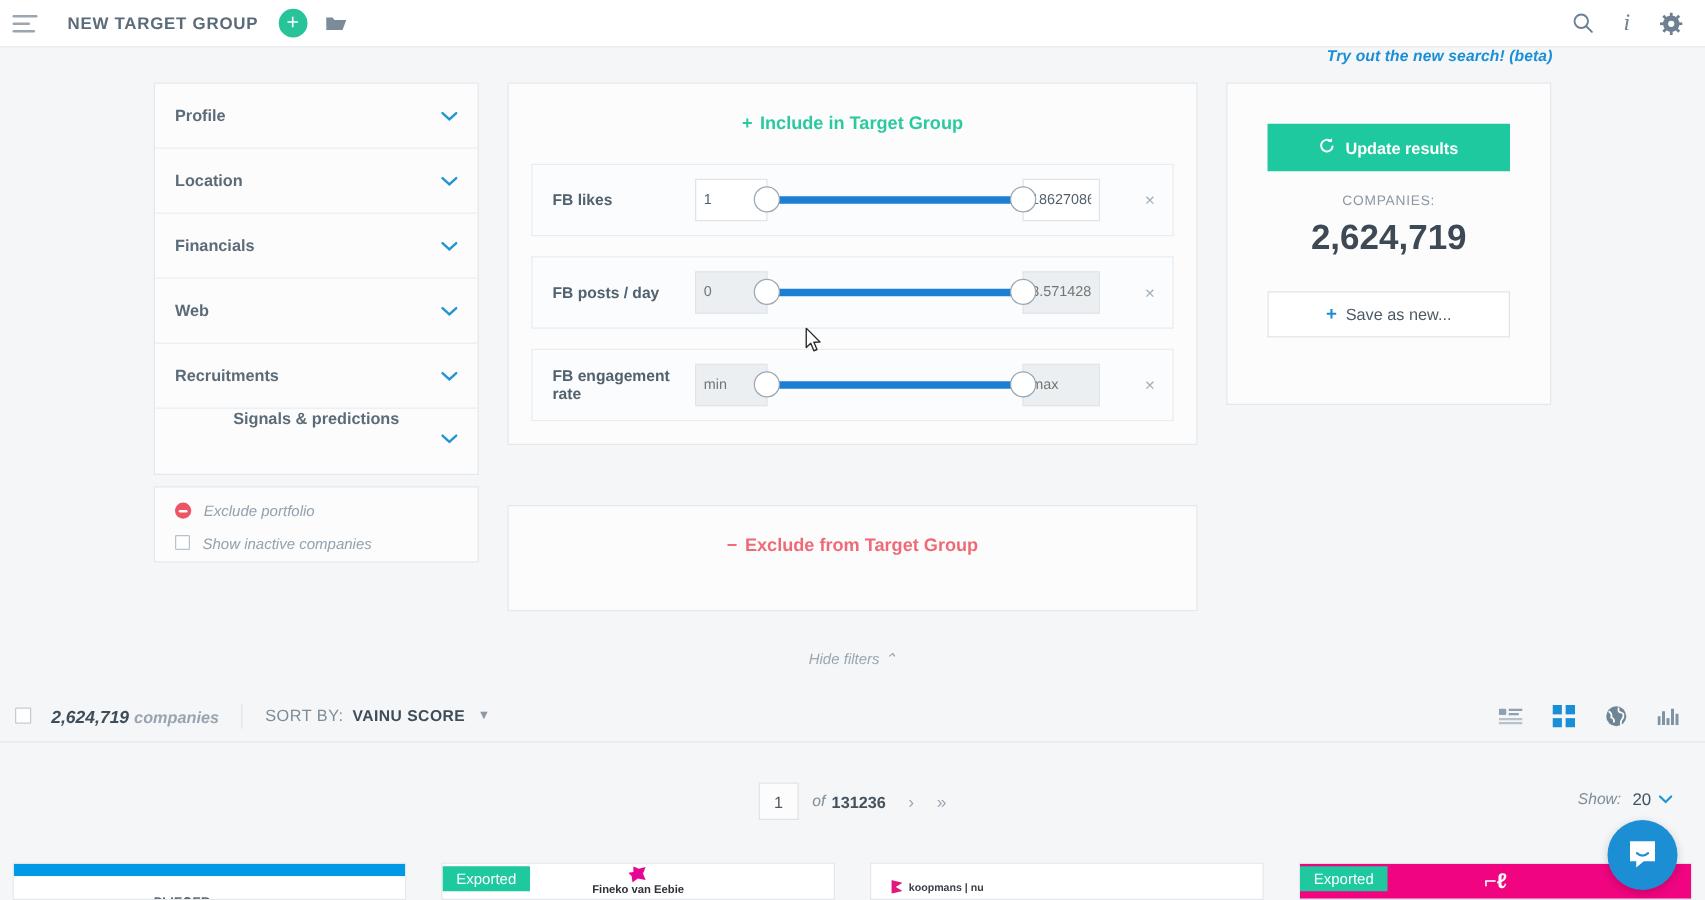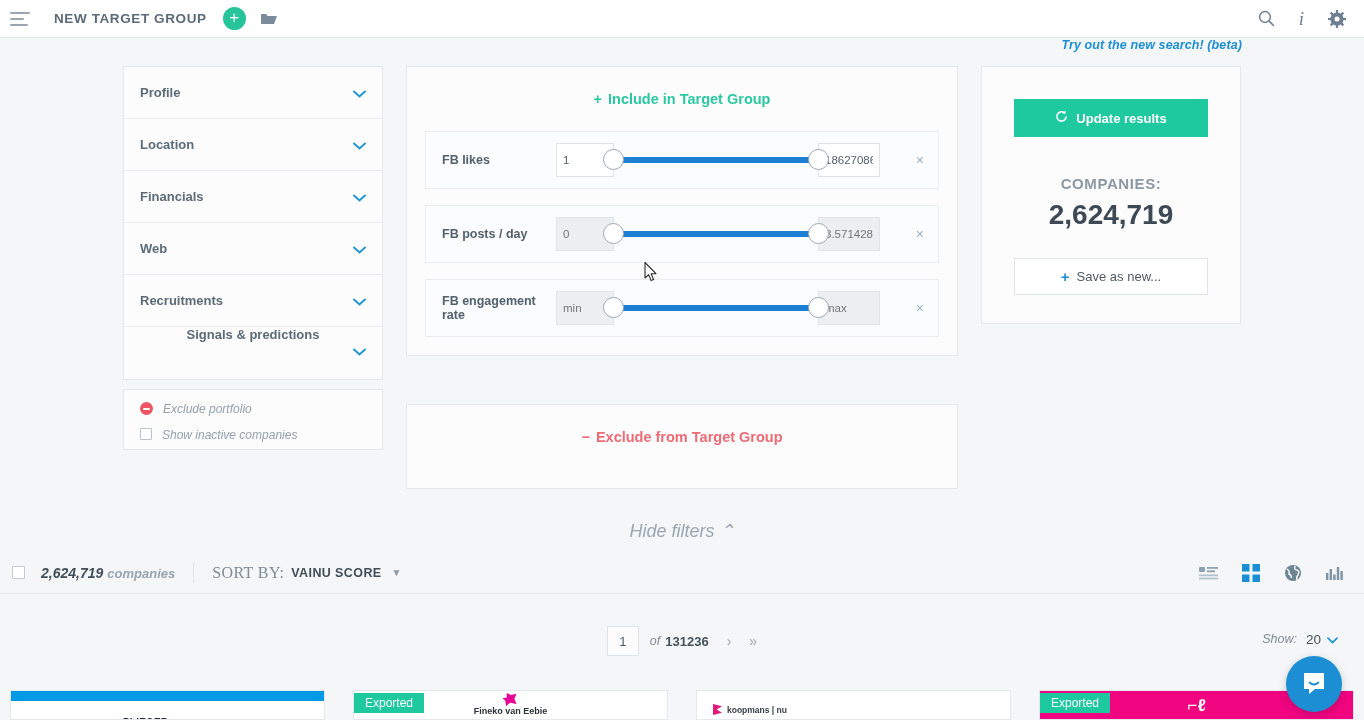--- a/index.html
+++ b/index.html
@@ -116,57 +116,57 @@
     position: absolute; right: 14px; top: 50%; transform: translateY(-50%);
     font-size: 14px; color: #9fb0bd; cursor: pointer; line-height: 1;
   }
 
   .exclude-panel {
     position: absolute; top: 404px; left: 406px; width: 552px; height: 85px;
     background: #fcfcfd; border: 1px solid #e4e8ec;
   }
   .hide-filters {
     position: absolute; top: 520px; left: 406px; width: 552px; text-align: center;
-    font-size: 18px; font-style: italic; color: #9aa7b2; cursor: pointer;
+    font-size: 12px; font-style: italic; color: #9aa7b2; cursor: pointer;
   }
 
   
   .result-panel {
     position: absolute; top: 66px; left: 981px; width: 260px; height: 258px;
     background: #fcfcfd; border: 1px solid #e4e8ec; padding: 32px;
   }
   .update-btn {
     height: 38px; background: #1fc9a0; color: #fff; border: none; width: 100%;
     display: flex; align-items: center; justify-content: center; gap: 8px;
     font-size: 13px; font-weight: bold; cursor: pointer; font-family: "Liberation Sans", sans-serif;
   }
   .companies-label {
-    text-align: center; font-size: 15px; letter-spacing: .6px; color: #8b98a4;
-    margin-top: 38px; font-weight: 700;
+    text-align: center; font-size: 11px; letter-spacing: .6px; color: #8b98a4;
+    margin-top: 18px; font-weight: 400;
   }
   .companies-count {
     text-align: center; font-size: 28px; font-weight: bold; color: #3d4a56; margin-top: 7px;
   }
   .save-btn {
     margin-top: 27px; height: 37px; width: 100%; background: #fff; border: 1px solid #dfe4e9;
     display: flex; align-items: center; justify-content: center; gap: 7px;
     font-size: 13px; color: #4c5a66; cursor: pointer; font-family: "Liberation Sans", sans-serif;
   }
   .save-btn .pl { color: #1b8fd6; font-size: 15px; font-weight: bold; }
 
   
   .res-toolbar {
     position: absolute; top: 552px; left: 0; width: 1364px; height: 42px;
     border-bottom: 1px solid #e4e8ec; display: flex; align-items: center;
   }
   .rt-check { width: 13px; height: 13px; border: 1px solid #c3cbd3; background: #fff; margin-left: 12px; border-radius: 1px; cursor:pointer; }
   .rt-count { font-size: 14px; font-weight: bold; font-style: italic; color: #3f4d59; margin-left: 16px; }
   .rt-count em { font-weight: bold; color: #98a5b0; font-style: italic; margin-left: 4px; font-size: 13px;}
   .rt-sep { width: 1px; height: 20px; background: #dde3e8; margin-left: 18px; }
-  .rt-sortlabel { font-size: 16px; letter-spacing: .4px; color: #7e8c98; margin-left: 18px; font-family: Liberation Serif, serif; }
+  .rt-sortlabel { font-size: 13px; letter-spacing: .4px; color: #7e8c98; margin-left: 18px; }
   .rt-sortval { font-size: 12.5px; letter-spacing: .4px; color: #3f4d59; font-weight: bold; margin-left: 7px; cursor: pointer; }
   .rt-caret { margin-left: 10px; color: #8d99a4; font-size: 10px; cursor: pointer; }
   .rt-views { margin-left: auto; display: flex; align-items: center; gap: 24px; margin-right: 20px; }
   .rt-view { cursor: pointer; display: flex; align-items: center; }
 
   
   .pagination {
     position: absolute; top: 620px; left: 0; width: 1364px; height: 42px;
     display: flex; align-items: center; justify-content: center;
   }

